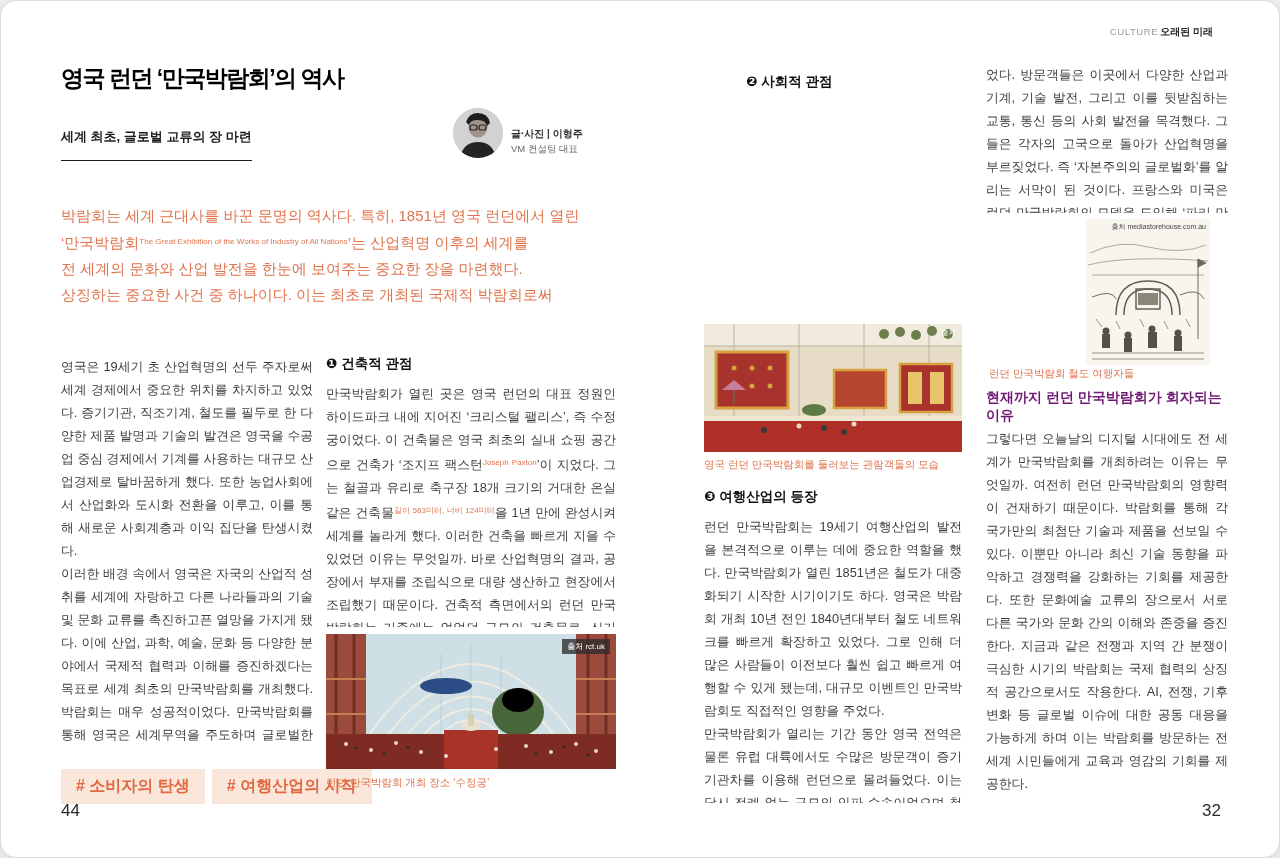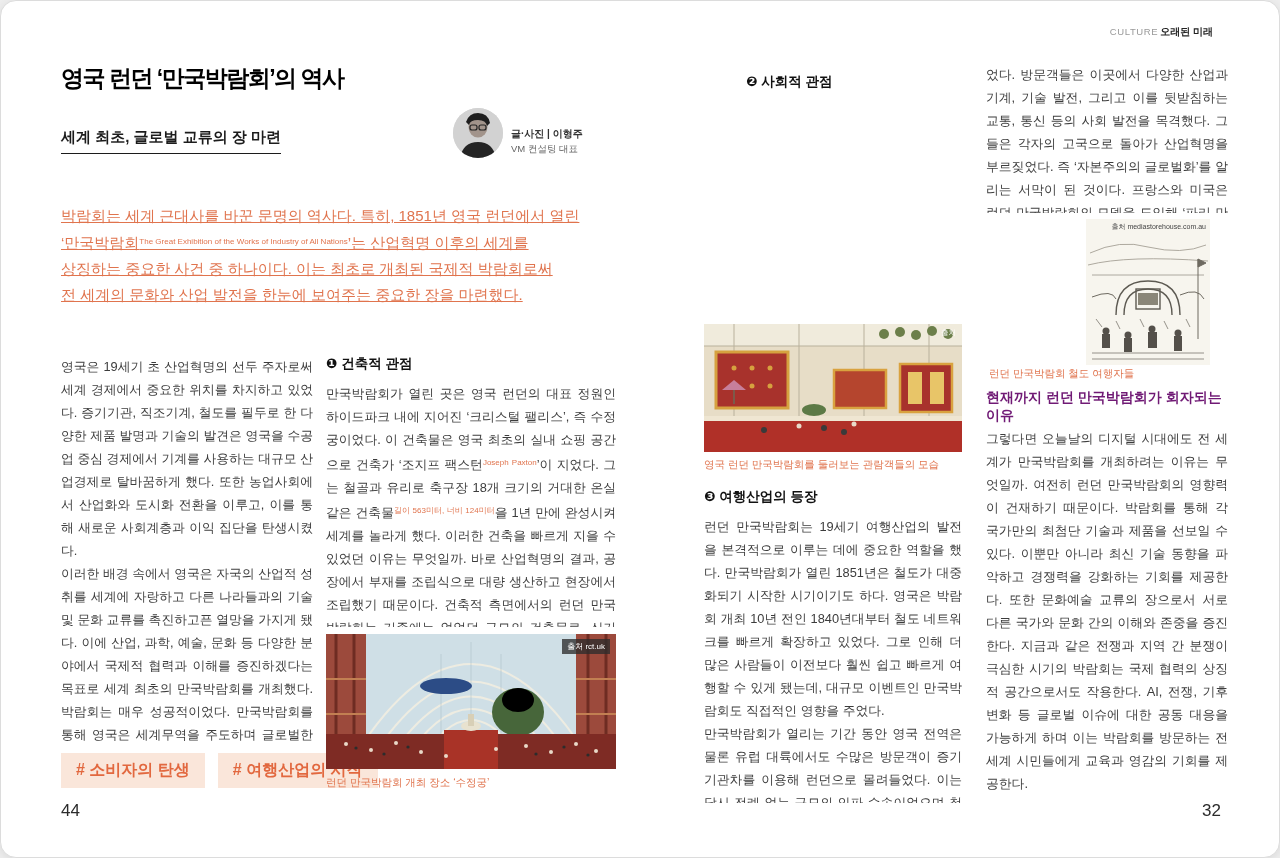--- a/index.html
+++ b/index.html
@@ -9,35 +9,35 @@
     position:absolute;left:0;top:0;width:1280px;height:858px;
     background:#ffffff;border-radius:16px;border:1px solid #dcdcdc;
     box-shadow:0 2px 8px rgba(0,0,0,.08);
   }
   .abs{position:absolute;}
   
   .mag-header{top:24px;right:66px;font-size:9.5px;color:#999;letter-spacing:.6px;}
   .mag-header b{color:#222;margin-left:2px;letter-spacing:0;font-size:10px;}
   
   .title{left:60px;top:62px;font-size:23px;font-weight:700;color:#000000;letter-spacing:-1.5px;}
-  .subtitle{left:60px;top:127px;font-size:15px;font-weight:700;color:#1c1c1c;border-bottom:1.5px solid #1c1c1c;padding-bottom:6px;}
+  .subtitle{left:60px;top:127px;font-size:13px;font-weight:700;color:#1c1c1c;border-bottom:1.5px solid #1c1c1c;padding-bottom:14px;}
   .avatar{left:452px;top:107px;width:50px;height:50px;border-radius:50%;overflow:hidden;background:#d6d6d6;}
   .byline{left:510px;top:125px;font-size:10px;color:#333;font-weight:700;line-height:15px;}
   .byline .role{font-weight:400;color:#666;font-size:9.5px;}
   
-  .intro{left:60px;top:202px;width:540px;font-size:15px;line-height:26px;color:#E0744E;font-weight:500;text-decoration:underline;}
+  .intro{left:60px;top:202px;width:540px;font-size:15px;line-height:26px;color:#E0744E;font-weight:500;}
   .intro sup, .bodytext sup{font-size:8px;color:#E0744E;vertical-align:4px;letter-spacing:0;}
   
   .col{width:252px;}
   .section-h{font-size:13.5px;font-weight:700;color:#111;margin:0 0 9px 0;}
   .bodytext p{margin:0;font-size:12.8px;line-height:23px;color:#3c3c3c;text-align:justify;word-break:break-all;}
   .bodytext p + p{margin-top:0px;}
   .clip{overflow:hidden;}
   
-  .hashtags{left:60px;top:752px;display:flex;gap:13px;}
+  .hashtags{left:60px;top:768px;display:flex;gap:7px;}
   .hash{background:#FAE6DA;color:#E2683F;font-size:16px;font-weight:700;padding:7px 15px;white-space:nowrap;}
   
   .img-frame{overflow:hidden;background:#701a75;}
   .caption{font-size:10.5px;color:#E0744E;line-height:14px;}
   .src-badge{position:absolute;top:5px;right:6px;background:rgba(45,45,45,.78);color:#fff;font-size:8px;padding:2px 5px;border-radius:0;}
   .src-faint{position:absolute;top:4px;right:6px;color:rgba(255,255,255,.9);font-size:7.5px;}
   .src-dark{position:absolute;top:3px;right:4px;color:#444;font-size:7px;}
   
   .pagenum{font-size:17px;color:#2b2b2b;top:800px;}
 </style>
@@ -64,22 +64,22 @@
     </svg>
   </div>
   <div class="abs byline">
     <div>글·사진 | 이형주</div>
     <div class="role">VM 컨설팅 대표</div>
   </div>
 
   <div class="abs intro">
     <div>박람회는 세계 근대사를 바꾼 문명의 역사다. 특히, 1851년 영국 런던에서 열린</div>
     <div><span>‘만국박람회</span><sup>The Great Exhibition of the Works of Industry of All Nations</sup><span>’는 산업혁명 이후의 세계를</span></div>
+    <div>전 세계의 문화와 산업 발전을 한눈에 보여주는 중요한 장을 마련했다.</div>
     <div>상징하는 중요한 사건 중 하나이다. 이는 최초로 개최된 국제적 박람회로써</div>
-    <div>전 세계의 문화와 산업 발전을 한눈에 보여주는 중요한 장을 마련했다.</div>
   </div>
 
   <div class="abs col bodytext clip" style="left:60px;top:354px;height:392px;">
     <p>영국은 19세기 초 산업혁명의 선두 주자로써 세계 경제에서 중요한 위치를 차지하고 있었다. 증기기관, 직조기계, 철도를 필두로 한 다양한 제품 발명과 기술의 발견은 영국을 수공업 중심 경제에서 기계를 사용하는 대규모 산업경제로 탈바꿈하게 했다. 또한 농업사회에서 산업화와 도시화 전환을 이루고, 이를 통해 새로운 사회계층과 이익 집단을 탄생시켰다.</p>
     <p>이러한 배경 속에서 영국은 자국의 산업적 성취를 세계에 자랑하고 다른 나라들과의 기술 및 문화 교류를 촉진하고픈 열망을 가지게 됐다. 이에 산업, 과학, 예술, 문화 등 다양한 분야에서 국제적 협력과 이해를 증진하겠다는 목표로 세계 최초의 만국박람회를 개최했다. 박람회는 매우 성공적이었다. 만국박람회를 통해 영국은 세계무역을 주도하며 글로벌한 영향력을 가지게 됐다.</p>
 
   </div>
 
   <div class="abs hashtags">
     <span class="hash"># 소비자의 탄생</span>

